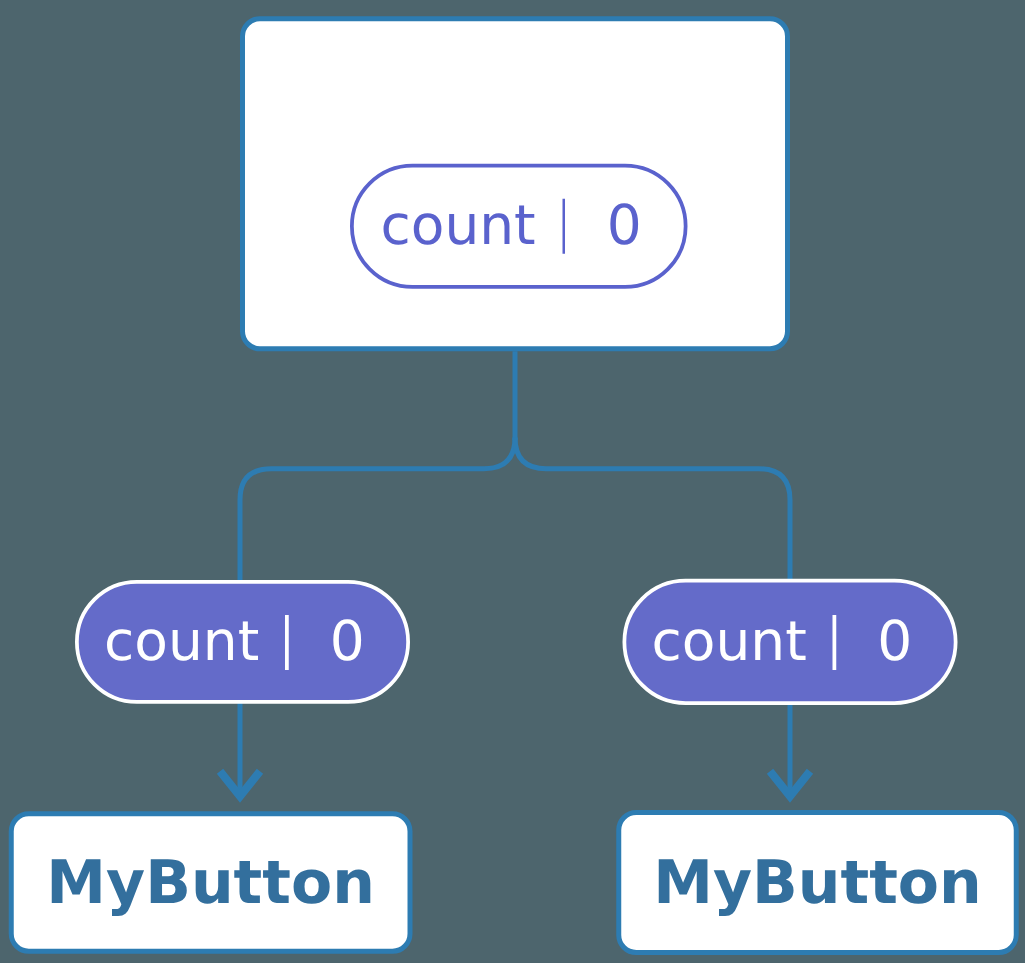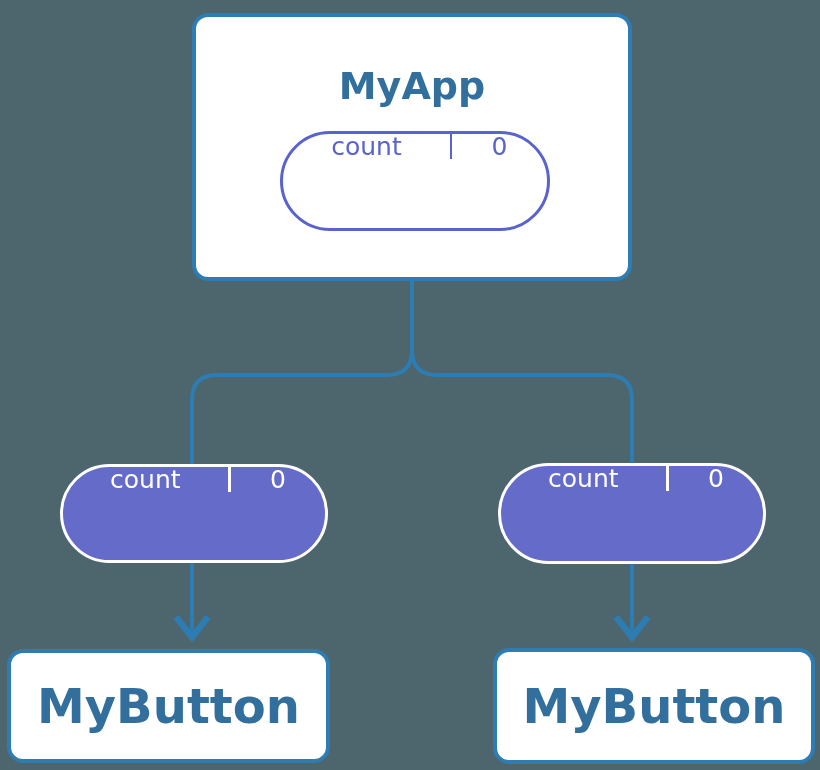--- a/index.html
+++ b/index.html
@@ -19,23 +19,23 @@
   #child-card-right { left:493px; top:648px; width:322px; height:116px;
     display:flex; align-items:center; justify-content:center; }
 
   .root-title {
     position:absolute; left:0; right:0; top:48px; text-align:center;
     font-size:38px; font-weight:bold; color:#336f9d; line-height:1.15;
   }
   .child-title { font-size:48px; font-weight:bold; color:#336f9d; }
 
   .pill {
-    position:absolute; display:flex; align-items:flex-start;
+    position:absolute; display:flex; align-items:center;
     border-radius:999px; box-sizing:border-box; overflow:hidden;
-    font-size:25px; line-height:1;
+    font-size:44px; line-height:1;
   }
   .pill .pill-key {
     width:64%; display:flex; align-items:center; justify-content:center;
     border-right:3px solid currentColor; box-sizing:border-box;
   }
   .pill .pill-val {
     flex:1; display:flex; align-items:center; justify-content:center;
   }
   #root-pill {
     left:84px; top:114px; width:270px; height:100px;
@@ -61,21 +61,20 @@
       <path d="M412 350 Q412 375 387 375 L217 375 Q192 375 192 400 L192 466"></path>
       <path d="M412 350 Q412 375 437 375 L607 375 Q632 375 632 400 L632 465"></path>
       <path d="M192 561 L192 633"></path>
       <path d="M632 562 L632 633"></path>
       <path d="M176 617 L192 637 L208 617" stroke-width="6.5"></path>
       <path d="M616 617 L632 637 L648 617" stroke-width="6.5"></path>
     </g>
   </svg>
 
   <div class="card" id="root-card">
-    <div class="root-title">MyApp</div>
     <div class="pill" id="root-pill">
       <div class="pill-key">count</div>
       <div class="pill-val">0</div>
     </div>
   </div>
 
   <div class="pill filled" id="child-pill-left">
     <div class="pill-key">count</div>
     <div class="pill-val">0</div>
   </div>

